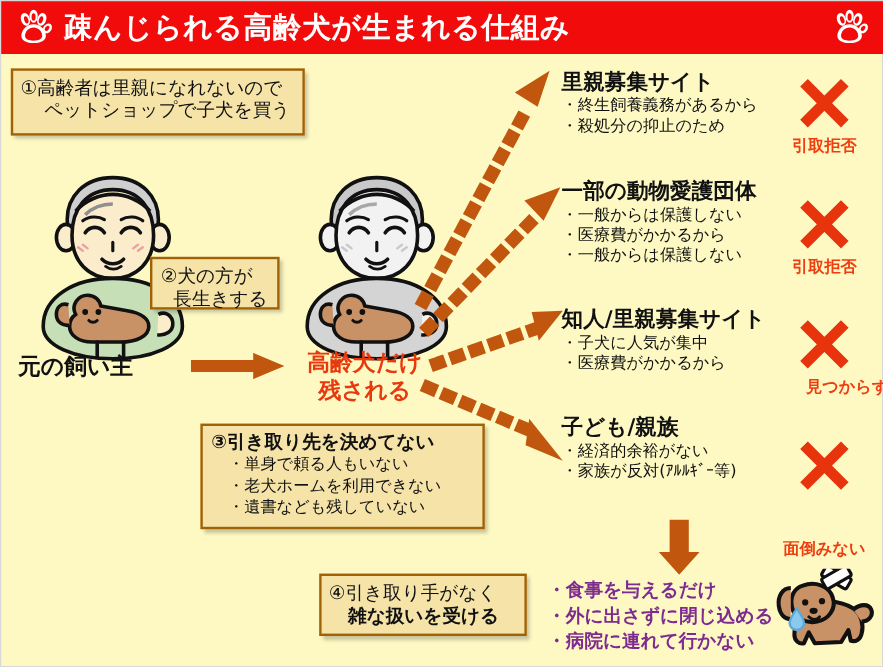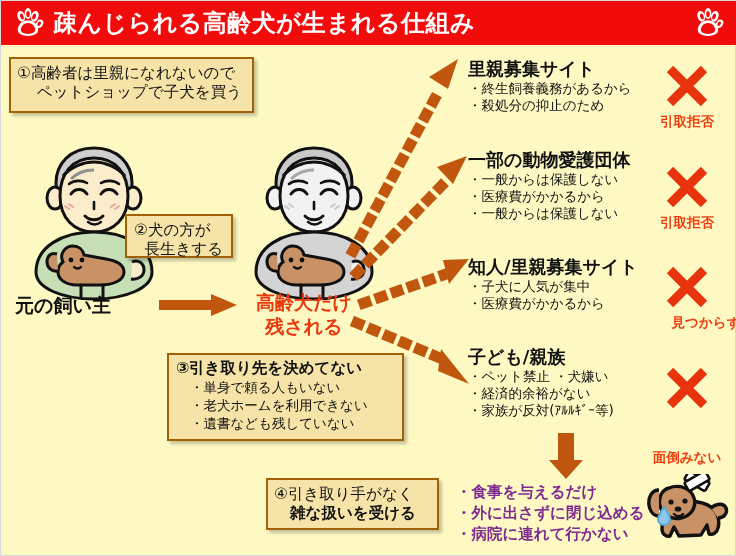--- a/index.html
+++ b/index.html
@@ -273,21 +273,20 @@
     <div class="dli">・子犬に人気が集中</div>
     <div class="dli">・医療費がかかるから</div>
   </div>
   <svg class="xmark" id="x3" viewBox="0 0 46 46">
     <path d="M6 6 L40 40 M40 6 L6 40" stroke="#e8340c" stroke-width="9" stroke-linecap="butt"></path>
   </svg>
   <div class="xcap" id="xc3">見つからず</div>
 
   <div class="dest" id="dest4">
     <div class="dtitle">子ども/親族</div>
-    <div class="dli">・ペット禁止 ・犬嫌い</div>
     <div class="dli">・経済的余裕がない</div>
     <div class="dli">・家族が反対(ｱﾙﾙｷﾞｰ等)</div>
   </div>
   <svg class="xmark" id="x4" viewBox="0 0 46 46">
     <path d="M6 6 L40 40 M40 6 L6 40" stroke="#e8340c" stroke-width="9" stroke-linecap="butt"></path>
   </svg>
   <div class="xcap" id="xc4">面倒みない</div>
 
   <svg id="down-arrow" viewBox="0 0 34 46">
     <path d="M9 0h16v27h9L17 46 0 27h9z" fill="#c1570e"></path>

